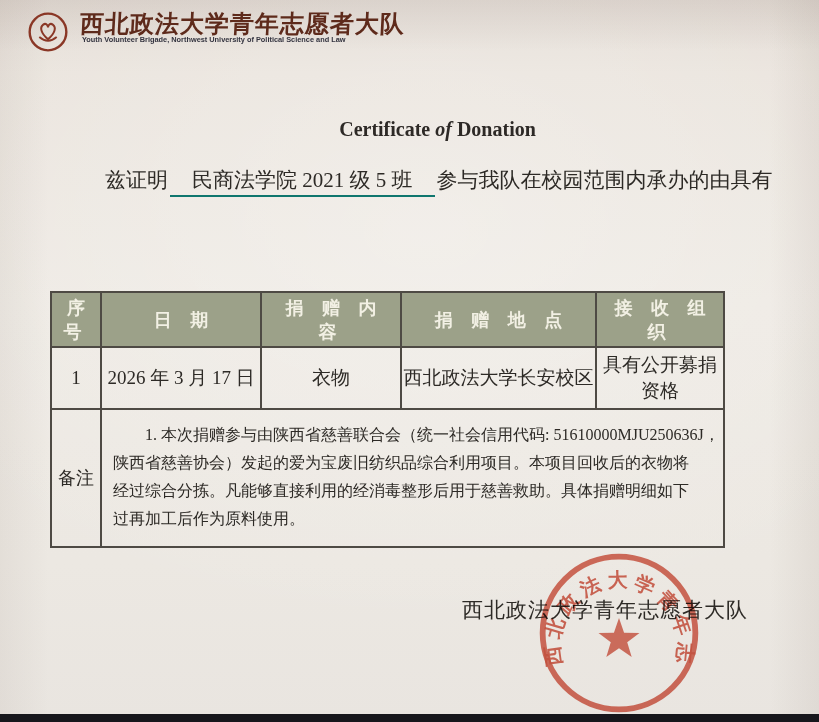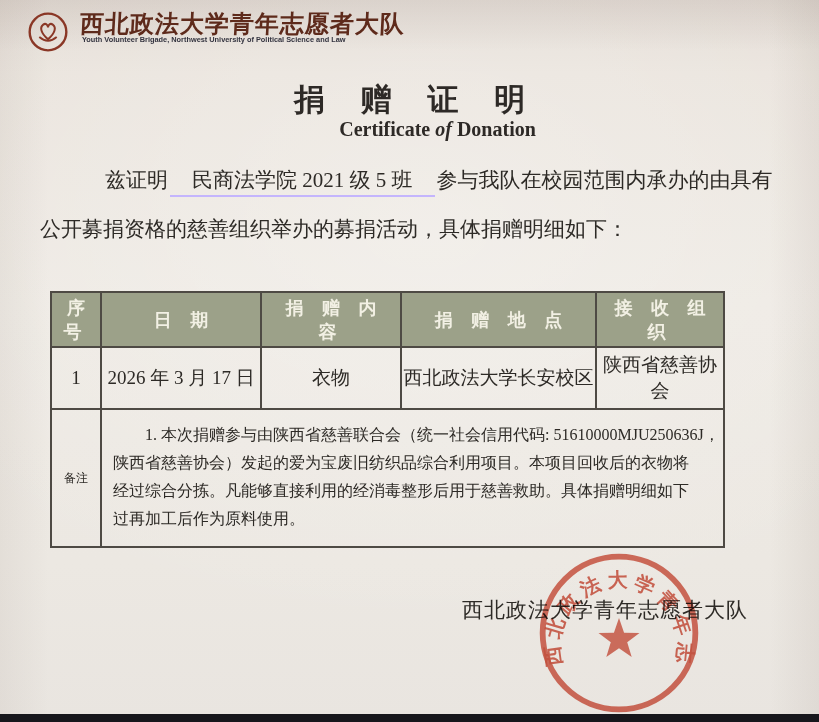--- a/index.html
+++ b/index.html
@@ -31,31 +31,31 @@
   .title{position:absolute;left:0;top:79px;width:100%;text-align:center;
     font-size:31px;font-weight:bold;color:#2d2926;letter-spacing:14px;text-indent:14px;}
   .subtitle{position:absolute;left:0;top:118px;width:100%;text-align:center;
     font-size:20px;font-weight:bold;color:#2d2926;padding-left:28px;}
   .subtitle .it{font-style:italic;}
 
   
   .bodyline{position:absolute;color:#2d2a26;font-size:21px;white-space:nowrap;}
   .line1{left:105px;top:166px;}
   .line2{left:40px;top:215px;}
-  .blank{display:inline-block;border-bottom:2px solid #c4b5fd;padding:0 22px 1px 22px;margin:0 2px;text-align:center;}
+  .blank{display:inline-block;border-bottom:2px solid #0f766e;padding:0 22px 1px 22px;margin:0 2px;text-align:center;}
 
   
   table.donation{position:absolute;left:50px;top:291px;width:673px;border-collapse:collapse;
     table-layout:fixed;color:#2d2a26;}
   table.donation td,table.donation th{border:2px solid #4e4a44;}
   tr.hdr th{height:51px;background:#9ca189;color:#f2f0e4;font-size:18px;font-weight:bold;
     letter-spacing:7px;text-indent:7px;text-align:center;}
   tr.datarow td{height:58px;text-align:center;font-size:19px;}
   tr.remarks td{vertical-align:middle;}
-  .remarks-label{text-align:center;font-size:12px;}
+  .remarks-label{text-align:center;font-size:18px;}
   .remarks-body{padding:10px 18px 12px 10px;font-size:16px;line-height:28px;}
   .remarks-body .rl{white-space:nowrap;}
   .remarks-body .indent{text-indent:2em;}
 
   
   .sig-org{position:absolute;left:462px;top:596px;font-size:21px;color:#2d2a26;
     letter-spacing:1px;white-space:nowrap;}
   .sig-date{position:absolute;left:528px;top:647px;font-size:20px;color:#2d2a26;
     letter-spacing:1px;white-space:nowrap;}
 
@@ -72,25 +72,23 @@
     <svg class="emblem" width="44" height="44" viewBox="0 0 48 48">
       <circle cx="24" cy="24" r="20" fill="none" stroke="#8a3726" stroke-width="2.6"></circle>
       <path d="M24 32 C 16.5 25.5, 14.5 19, 18.8 15.9 C 21.8 13.8, 24 16.8, 24 19
                C 24 16.8, 26.2 13.8, 29.2 15.9 C 33.5 19, 31.5 25.5, 24 32 Z" fill="none" stroke="#8a3726" stroke-width="2.2"></path>
       <path d="M14.5 29.5 Q 24 37.5 33.5 29.5" fill="none" stroke="#8a3726" stroke-width="2"></path>
     </svg>
     <div class="logo-cn">西北政法大学青年志愿者大队</div>
     <div class="logo-en">Youth Volunteer Brigade, Northwest University of Political Science and Law</div>
   </div>
 
-  <div class="title">捐 赠 证 明</div>
   <div class="subtitle"><span>Certificate </span><span class="it">of</span><span> Donation</span></div>
 
   <div class="bodyline line1"><span>兹证明</span><span class="blank">民商法学院 2021 级 5 班</span><span>参与我队在校园范围内承办的由具有</span></div>
-  <div class="bodyline line2">公开募捐资格的慈善组织举办的募捐活动，具体捐赠明细如下：</div>
 
   <table class="donation">
     <colgroup>
       <col style="width:50px">
         <col style="width:160px">
         <col style="width:140px">
       <col style="width:195px">
         <col style="width:128px">
     </colgroup>
     <tbody>
@@ -99,21 +97,21 @@
       <th>日 期</th>
       <th>捐 赠 内 容</th>
       <th>捐 赠 地 点</th>
       <th>接 收 组 织</th>
     </tr>
     <tr class="datarow">
       <td>1</td>
       <td>2026 年 3 月 17 日</td>
       <td>衣物</td>
       <td>西北政法大学长安校区</td>
-      <td>陕西省慈善协会</td>
+      <td>具有公开募捐资格</td>
     </tr>
     <tr class="remarks">
       <td class="remarks-label">备注</td>
       <td colspan="4">
         <div class="remarks-body">
           <div class="rl indent">1. 本次捐赠参与由陕西省慈善联合会（统一社会信用代码: 51610000MJU250636J，</div>
           <div class="rl">陕西省慈善协会）发起的爱为宝废旧纺织品综合利用项目。本项目回收后的衣物将</div>
           <div class="rl">经过综合分拣。凡能够直接利用的经消毒整形后用于慈善救助。具体捐赠明细如下</div>
           <div class="rl">过再加工后作为原料使用。</div>
         </div>

